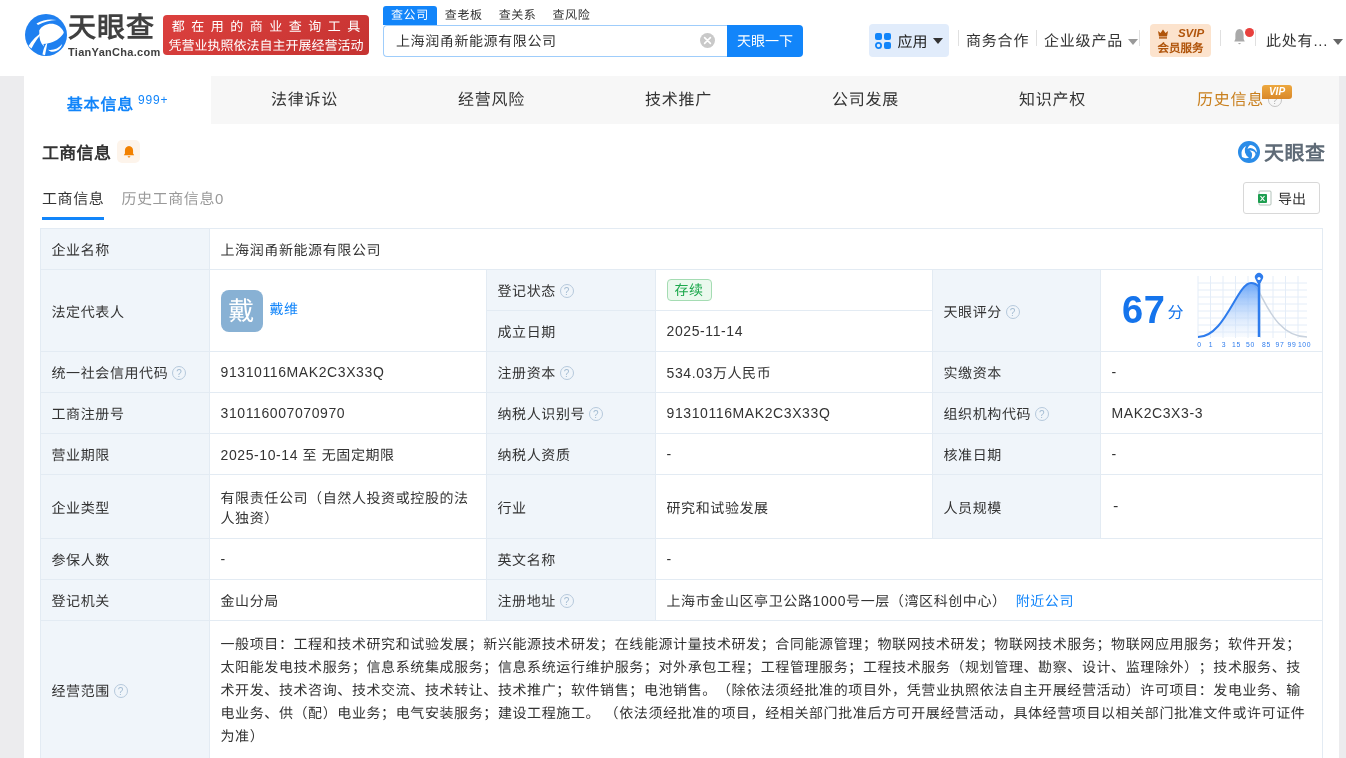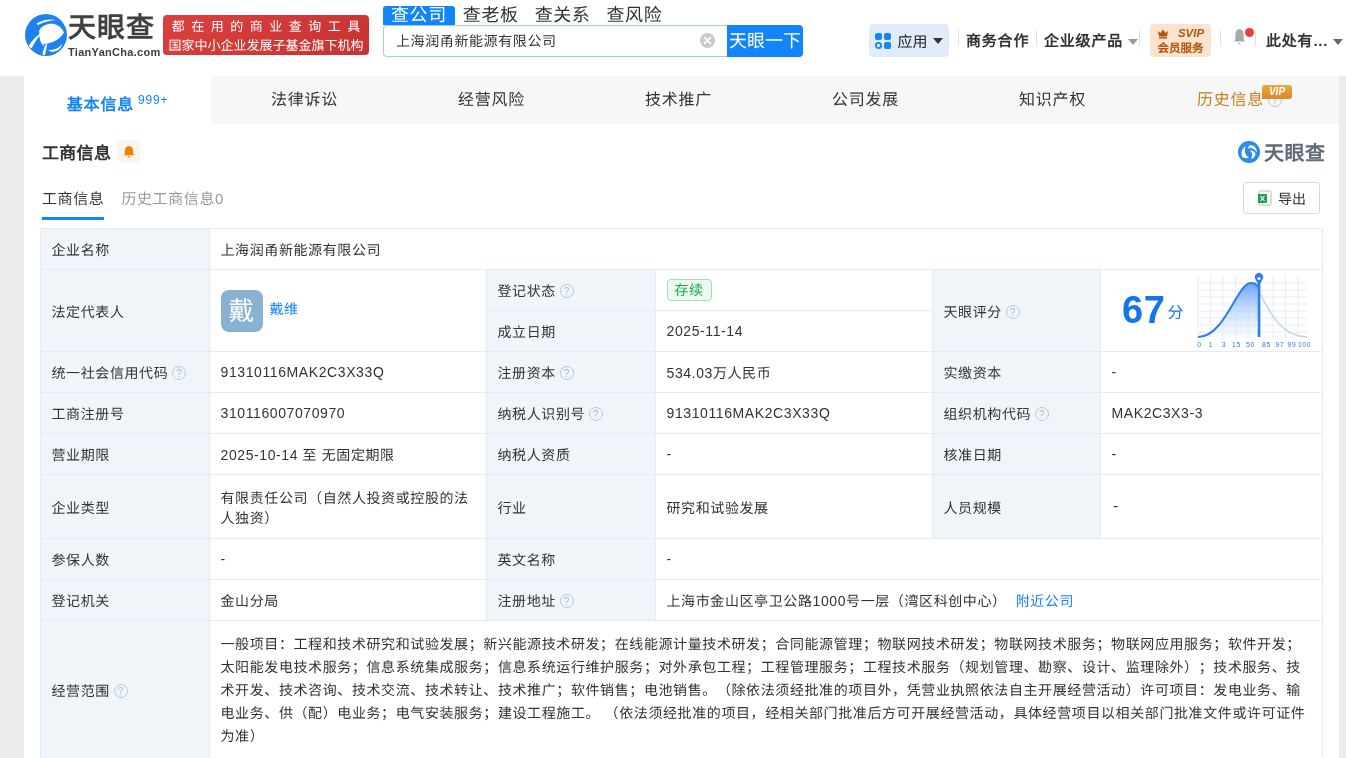--- a/index.html
+++ b/index.html
@@ -11,30 +11,30 @@
 #logo-circle { position:absolute; left:25px; top:14px; width:42px; height:42px; }
 #logo-text { position:absolute; left:68px; top:14px; }
 #logo-text .cn { font-size:28px; font-weight:bold; color:#404040; letter-spacing:1px; line-height:28px;}
 #logo-text .en { font-size:11px; font-weight:bold; color:#404040; letter-spacing:0.3px; line-height:12px; margin-top:4px;}
 #redbadge { position:absolute; left:163px; top:15px; width:206px; height:40px; background:linear-gradient(150deg,#dc403e,#c53331); border-radius:4px; color:#fff; text-align:center; font-size:13px; line-height:19px; padding-top:2px; font-weight:500;}
 #redbadge .l1 { letter-spacing:6.5px; text-indent:6.5px;}
 #redbadge .l2 { letter-spacing:0; }
 
 
 #stabs { position:absolute; left:383px; top:6px; height:19px; }
-#stabs span { display:inline-block; font-size:18px; color:#333; padding:0 8px; line-height:19px; letter-spacing:0.6px;}
+#stabs span { display:inline-block; font-size:12px; color:#333; padding:0 8px; line-height:19px; letter-spacing:0.6px;}
 #stabs .active { background:#1285fa; color:#fff; border-radius:3px 3px 0 0; line-height:19px;}
 #searchbox { position:absolute; left:383px; top:25px; width:344px; height:32px; background:#fff; border:1px solid #9fcdfb; border-right:none; border-radius:4px 0 0 4px; line-height:30px; padding-left:12px; font-size:14px; letter-spacing:0.6px; color:#333; }
 #clearbtn { position:absolute; left:700px; top:33px; width:15px; height:15px; border-radius:50%; background:#c9c9c9;}
-#searchbtn { position:absolute; left:727px; top:25px; width:76px; height:32px; background:#1285fa; color:#fff; border-radius:0 4px 4px 0; text-align:center; line-height:32px; font-size:18px; }
+#searchbtn { position:absolute; left:727px; top:25px; width:76px; height:32px; background:#1285fa; color:#fff; border-radius:0 4px 4px 0; text-align:center; line-height:32px; font-size:14px; }
 
 
 #appbox { position:absolute; left:869px; top:24px; width:80px; height:33px; background:#e1ecfb; border-radius:4px; display:flex; align-items:center; justify-content:center; font-size:15px; color:#222; }
 .sep { position:absolute; top:30px; width:1px; height:16px; background:#e0e0e0; }
-.hmenu { position:absolute; top:29px; font-size:15px; color:#333; letter-spacing:0.8px; white-space:nowrap;font-weight:bold;}
+.hmenu { position:absolute; top:29px; font-size:15px; color:#333; letter-spacing:0.8px; white-space:nowrap;}
 #svip { position:absolute; left:1150px; top:24px; width:61px; height:33px; background:#fce3cd; border-radius:4px; color:#b0540a; font-size:11.5px; font-weight:bold; text-align:center; line-height:15px; padding-top:2px;}
 #bell { position:absolute; left:1232px; top:27px; width:15px; height:20px; }
 #belldot { position:absolute; left:1245px; top:28px; width:9px; height:9px; background:#e8403d; border-radius:50%; }
 .caret { display:inline-block; width:0; height:0; border-left:5px solid transparent; border-right:5px solid transparent; border-top:6px solid #333; vertical-align:middle; margin-left:5px;}
 .caret.gray { border-top-color:#999; }
 
 
 #navbar { position:absolute; left:0; top:76px; width:1346px; height:48px; background:#f7f7f7; }
 #navbar .strip { position:absolute; top:0; height:48px; background:#ececee; }
 #nav-active { position:absolute; left:24px; top:0; width:187px; height:48px; background:#fff; text-align:center; line-height:48px; font-size:16px; font-weight:bold; color:#1285fa; letter-spacing:0.8px;}
@@ -80,21 +80,21 @@
     <path d="M23 35.8 C28.5 36.6 33.6 34.5 37.2 30 C36.3 34.4 32.6 37.5 27.9 37.8 C26 37.9 24.3 37.2 23 35.8 Z" fill="#fff"></path>
     <path d="M3.5 32 Q9.5 22.5 19 17 Q11.5 24.5 6.5 34.5 Z" fill="#fff"></path>
     <path d="M17.5 40.5 Q18.5 33 22.5 28 Q21.5 34 20 41.2 Z" fill="#fff"></path>
   </svg>
   <div id="logo-text">
       <div class="cn">天眼查</div>
       <div class="en">TianYanCha.com</div>
     </div>
   <div id="redbadge">
       <div class="l1">都在用的商业查询工具</div>
-      <div class="l2">国家中小企业发展子基金旗下机构</div>
+      <div class="l2">凭营业执照依法自主开展经营活动</div>
     </div>
   <div id="stabs"><span class="active">查公司</span><span>查老板</span><span>查关系</span><span>查风险</span></div>
   <div id="searchbox">上海润甬新能源有限公司</div>
   <div id="clearbtn"><svg width="15" height="15" viewBox="0 0 15 15">
         <path d="M4.6 4.6 L10.4 10.4 M10.4 4.6 L4.6 10.4" stroke="#fff" stroke-width="1.6" stroke-linecap="round"></path>
       </svg></div>
   <div id="searchbtn">天眼一下</div>
   <div id="appbox"><svg width="16" height="16" viewBox="0 0 16 16" style="margin-right:6px;">
         <rect x="0" y="0" width="7" height="7" rx="2" fill="#1285fa"></rect>
         <rect x="9" y="0" width="7" height="7" rx="2" fill="#1285fa"></rect>

